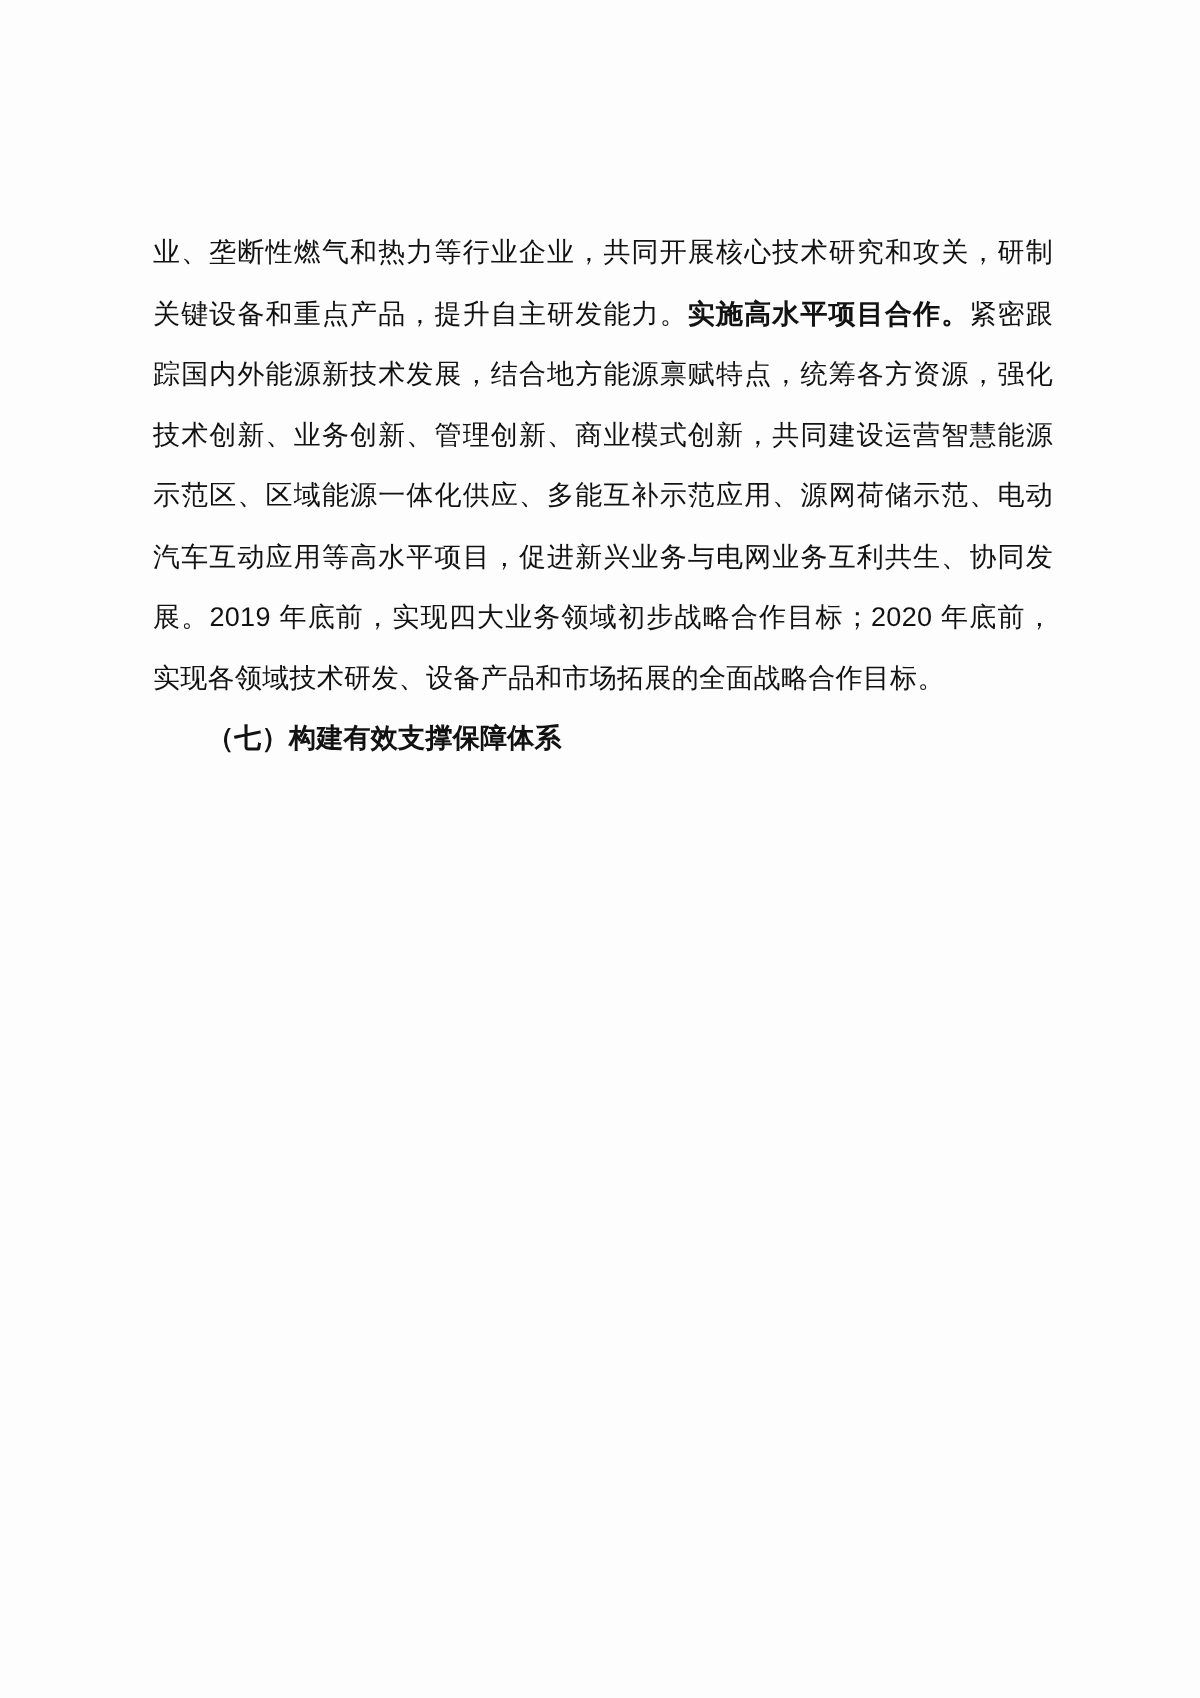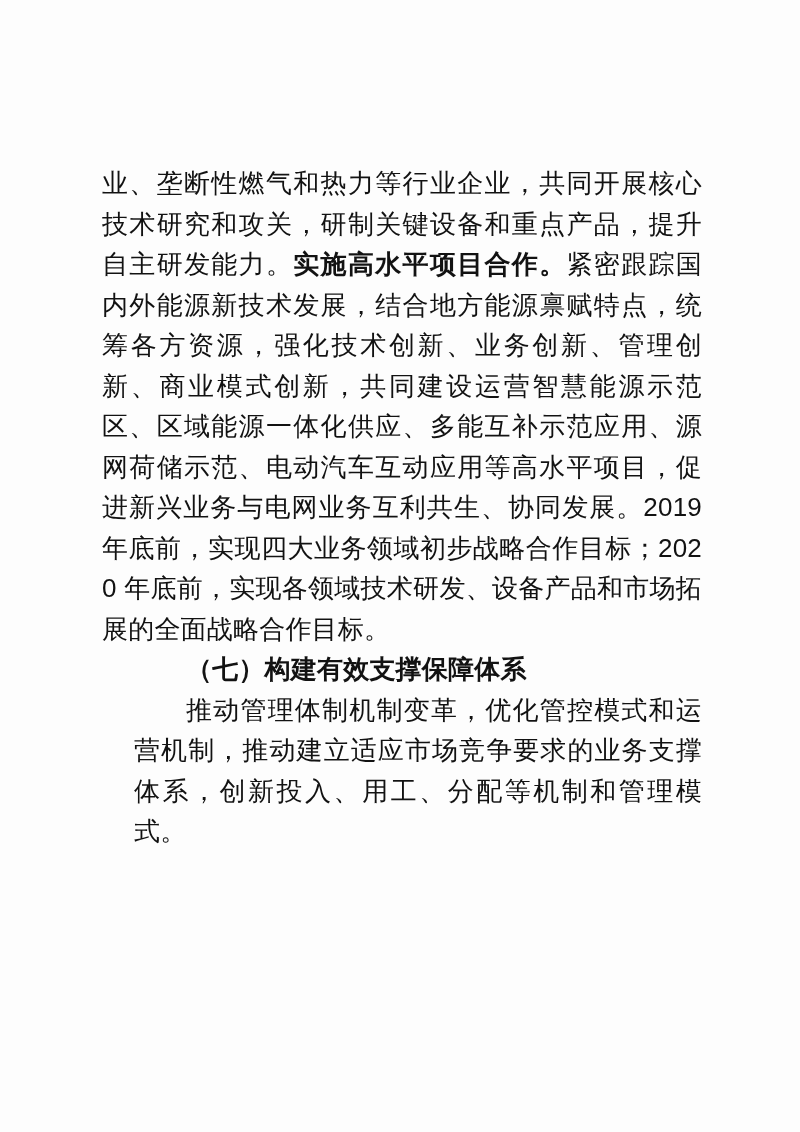--- a/index.html
+++ b/index.html
@@ -15,49 +15,47 @@
   .page {
     position: relative;
     width: 800px;
     height: 1132px;
     background: var(--page-bg, #fdfdfd);
     overflow: hidden;
   }
   .text-area {
     position: absolute;
     left: 102px;
-    top: 163px;
+    top: 148px;
     width: 600px;
     color: var(--text-color, #121212);
-    font-size: 26px;
+    font-size: 18px;
     line-height: 40.5px;
     text-align: justify;
     text-justify: inter-character;
     letter-spacing: 0.2px;
   }
   .text-area p {
     margin: 0;
     word-break: break-all;
   }
   .text-area p.indent {
     text-indent: 2em;
-    margin-left: 32px;
   }
   .seg-bold {
     font-weight: bold;
   }
   .seg-regular {
     font-weight: normal;
   }
   .heading .seg-bold {
     font-weight: bold;
   }
 </style>
 </head>
 <body>
 
 <div class="page">
   <div class="text-area">
       <p class="paragraph"><span class="seg-regular">业、垄断性燃气和热力等行业企业，共同开展核心技术研究和攻关，研制关键设备和重点产品，提升自主研发能力。</span><span class="seg-bold">实施高水平项目合作。</span><span class="seg-regular">紧密跟踪国内外能源新技术发展，结合地方能源禀赋特点，统筹各方资源，强化技术创新、业务创新、管理创新、商业模式创新，共同建设运营智慧能源示范区、区域能源一体化供应、多能互补示范应用、源网荷储示范、电动汽车互动应用等高水平项目，促进新兴业务与电网业务互利共生、协同发展。2019 年底前，实现四大业务领域初步战略合作目标；2020 年底前，实现各领域技术研发、设备产品和市场拓展的全面战略合作目标。</span></p>
       <p class="heading indent"><span class="seg-bold">（七）构建有效支撑保障体系</span></p>
-      <p class="paragraph indent"><span class="seg-regular">推动管理体制机制变革，优化管控模式和运营机制，推动建立适应市场竞争要求的业务支撑体系，创新投入、用工、分配等机制和管理模式。</span></p>
     </div>
 </div>
 
 </body></html>

